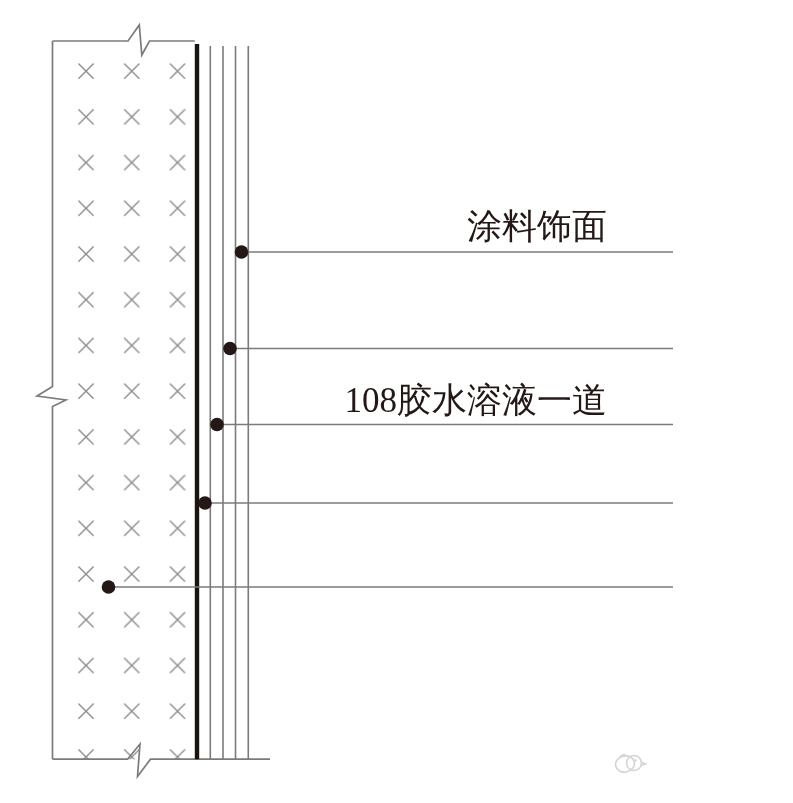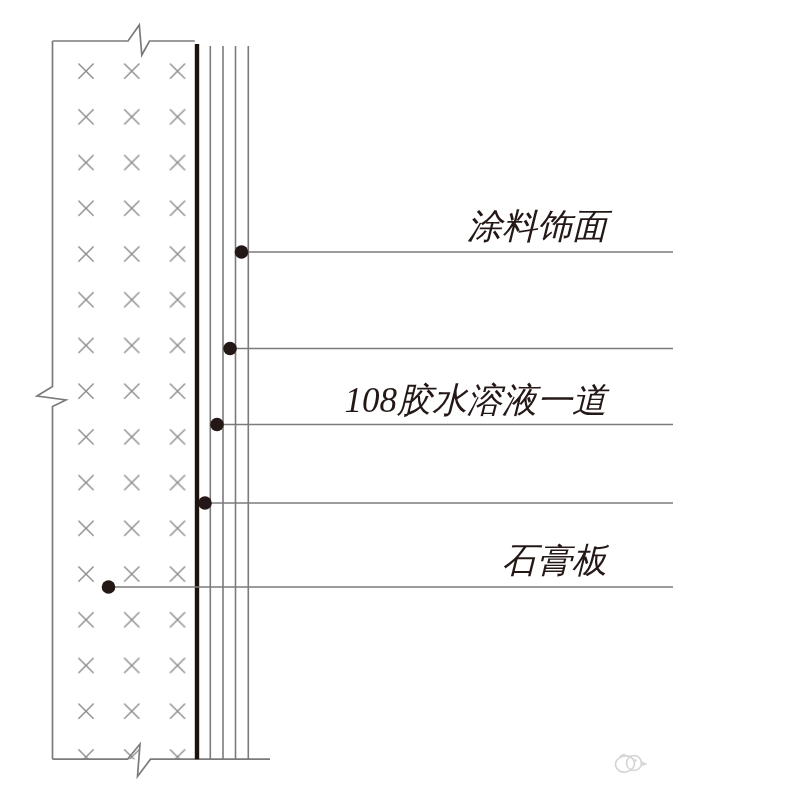--- a/index.html
+++ b/index.html
@@ -11,21 +11,20 @@
     --watermark-shadow:#b3b3b3;
     --background:#ffffff;
   }
   html,body{margin:0;padding:0;background:var(--background);}
   #canvas{
     position:relative;
     width:673px;height:803px;
     background:var(--background);
     overflow:hidden;
     font-family:"Liberation Serif","DejaVu Serif",serif;
-    font-style:italic;
   }
   #drawing-svg{position:absolute;left:0;top:0;}
   .outline{stroke:var(--line);stroke-width:1.7;fill:none;stroke-linejoin:miter;}
   .thin-layer{stroke:var(--line);stroke-width:1.6;fill:none;}
   .thick-layer{stroke:var(--thick-line);stroke-width:4.4;fill:none;}
   .leader{stroke:var(--line);stroke-width:1.7;fill:none;}
   .leader-dot{fill:var(--ink);stroke:none;}
   .hatch-stroke{stroke:var(--hatch);stroke-width:1.4;fill:none;}
   .layer-label{
     position:absolute;
@@ -101,21 +100,20 @@
       <circle class="leader-dot" cx="205" cy="503" r="6.8"></circle>
     </g>
     <g>
       <path class="leader" d="M108.5 587 H730"></path>
       <circle class="leader-dot" cx="108.5" cy="587" r="6.8"></circle>
     </g>
   </svg>
 
   <div class="layer-label" id="label-1">涂料饰面</div>
   <div class="layer-label" id="label-3">108胶水溶液一道</div>
-  <div class="layer-label" id="label-5">石膏板</div>
 
   <div id="watermark">
     <svg width="36" height="32" viewBox="0 0 36 32">
       <g stroke="#d4d4d4" stroke-width="1.6" fill="none">
         <ellipse cx="13" cy="17" rx="9.5" ry="8" transform="rotate(-12 13 17)"></ellipse>
         <circle cx="22" cy="16" r="7.5"></circle>
         <circle cx="23.5" cy="13.5" r="1.2" fill="#d4d4d4" stroke="none"></circle>
         <path d="M29 15 L33.5 17 L29 18.5"></path>
         <path d="M8 10 C9.5 7.5 13 7 14.5 9"></path>
       </g>

